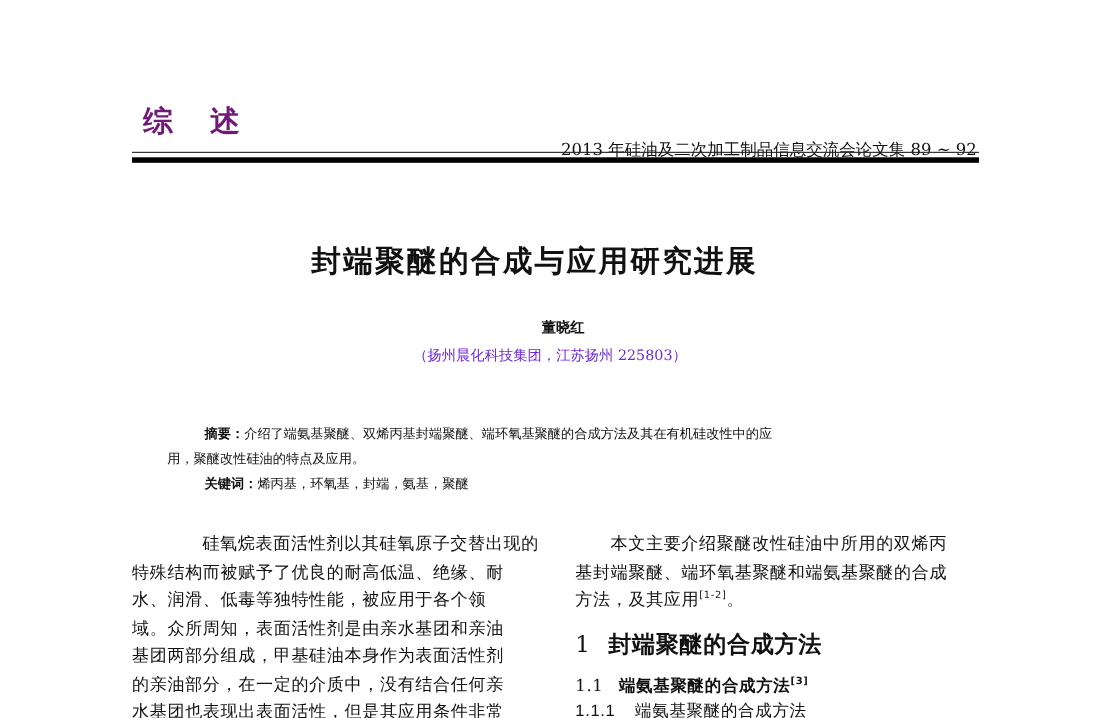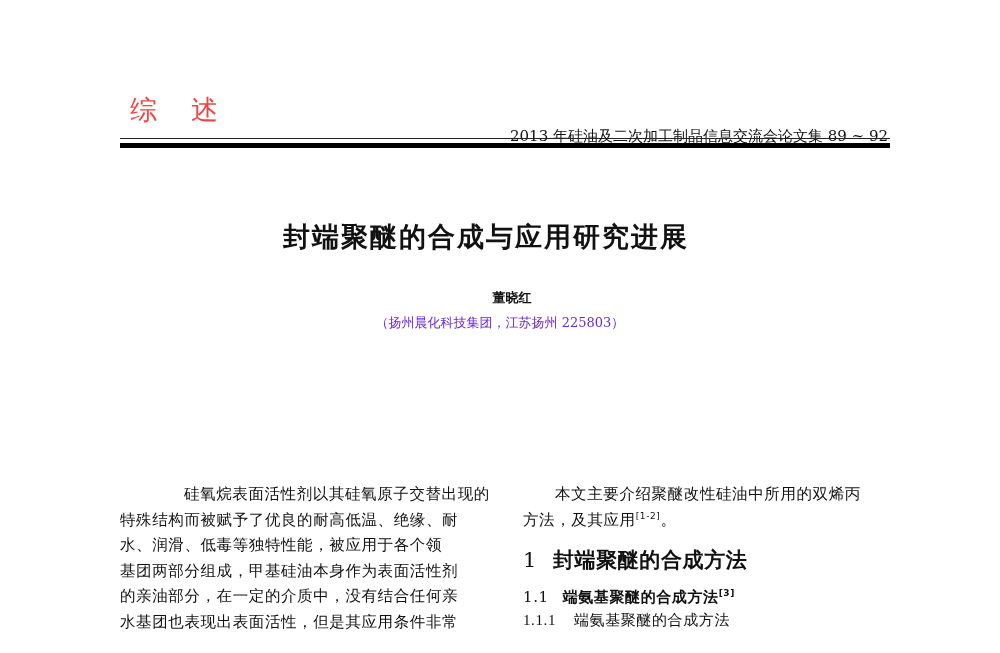--- a/index.html
+++ b/index.html
@@ -21,21 +21,22 @@
       width: 1000px;
       height: 653px;
     }
     .header-section {
       position: absolute;
       left: 130px;
       top: 92px;
       font-size: 27px;
       letter-spacing: 34px;
       font-family: "DejaVu Serif", serif;
-      color: #ef4444;
+      color: #701a75;
+      font-weight: bold;
     }
     .header-journal {
       position: absolute;
       right: 112px;
       top: 99px;
       font-size: 15px;
       font-family: "DejaVu Serif", serif;
       color: #111;
       margin-top: 28px;
     }
@@ -130,49 +131,56 @@
       font-weight: bold;
       font-size: 15px;
       margin-top: 12px;
       line-height: 24px;
     }
     .h2 .num { margin-right: 14px; font-weight: normal; font-family: "DejaVu Serif", serif; }
     .h3 {
       font-size: 15px;
       line-height: 22px;
     }
-    .h3 .num { margin-right: 18px; font-family: Liberation Serif, serif; }
+    .h3 .num { margin-right: 18px; font-family: Liberation Sans, sans-serif; }
   </style>
 </head>
 <body>
 
 <div class="page">
 
   <div class="header-section">综述</div>
   <div class="header-journal">2013 年硅油及二次加工制品信息交流会论文集 89 ~ 92</div>
 
   <div class="rule-thin"></div>
   <div class="rule-thick"></div>
 
   <div class="title">封端聚醚的合成与应用研究进展</div>
   <div class="author">董晓红</div>
   <div class="affiliation">（扬州晨化科技集团，江苏扬州 225803）</div>
 
+  <div class="abstract">
+    <div class="indent"><span class="label">摘要：</span><span>介绍了端氨基聚醚、双烯丙基封端聚醚、端环氧基聚醚的合成方法及其在有机硅改性中的应</span></div>
+    <div>用，聚醚改性硅油的特点及应用。</div>
+    <div class="indent"><span class="label">关键词：</span><span>烯丙基，环氧基，封端，氨基，聚醚</span></div>
+  </div>
 
   <div class="col col-left">
     <span class="line para-indent" style="padding-left:32px;">硅氧烷表面活性剂以其硅氧原子交替出现的</span>
     <span class="line">特殊结构而被赋予了优良的耐高低温、绝缘、耐</span>
     <span class="line">水、润滑、低毒等独特性能，被应用于各个领</span>
+    <span class="line">域。众所周知，表面活性剂是由亲水基团和亲油</span>
     <span class="line">基团两部分组成，甲基硅油本身作为表面活性剂</span>
     <span class="line">的亲油部分，在一定的介质中，没有结合任何亲</span>
     <span class="line">水基团也表现出表面活性，但是其应用条件非常</span>
   </div>
 
   <div class="col col-right">
     <span class="line" style="padding-left:32px;">本文主要介绍聚醚改性硅油中所用的双烯丙</span>
+    <span class="line">基封端聚醚、端环氧基聚醚和端氨基聚醚的合成</span>
     <span class="line"><span>方法，及其应用</span><sup>[1-2]</sup><span>。</span></span>
 
     <div class="h1"><span class="num">1</span><span>封端聚醚的合成方法</span></div>
 
     <div class="h2"><span class="num">1.1</span><span>端氨基聚醚的合成方法</span><sup>[3]</sup></div>
 
     <div class="h3"><span class="num">1.1.1</span><span>端氨基聚醚的合成方法</span></div>
   </div>
 
 </div>

